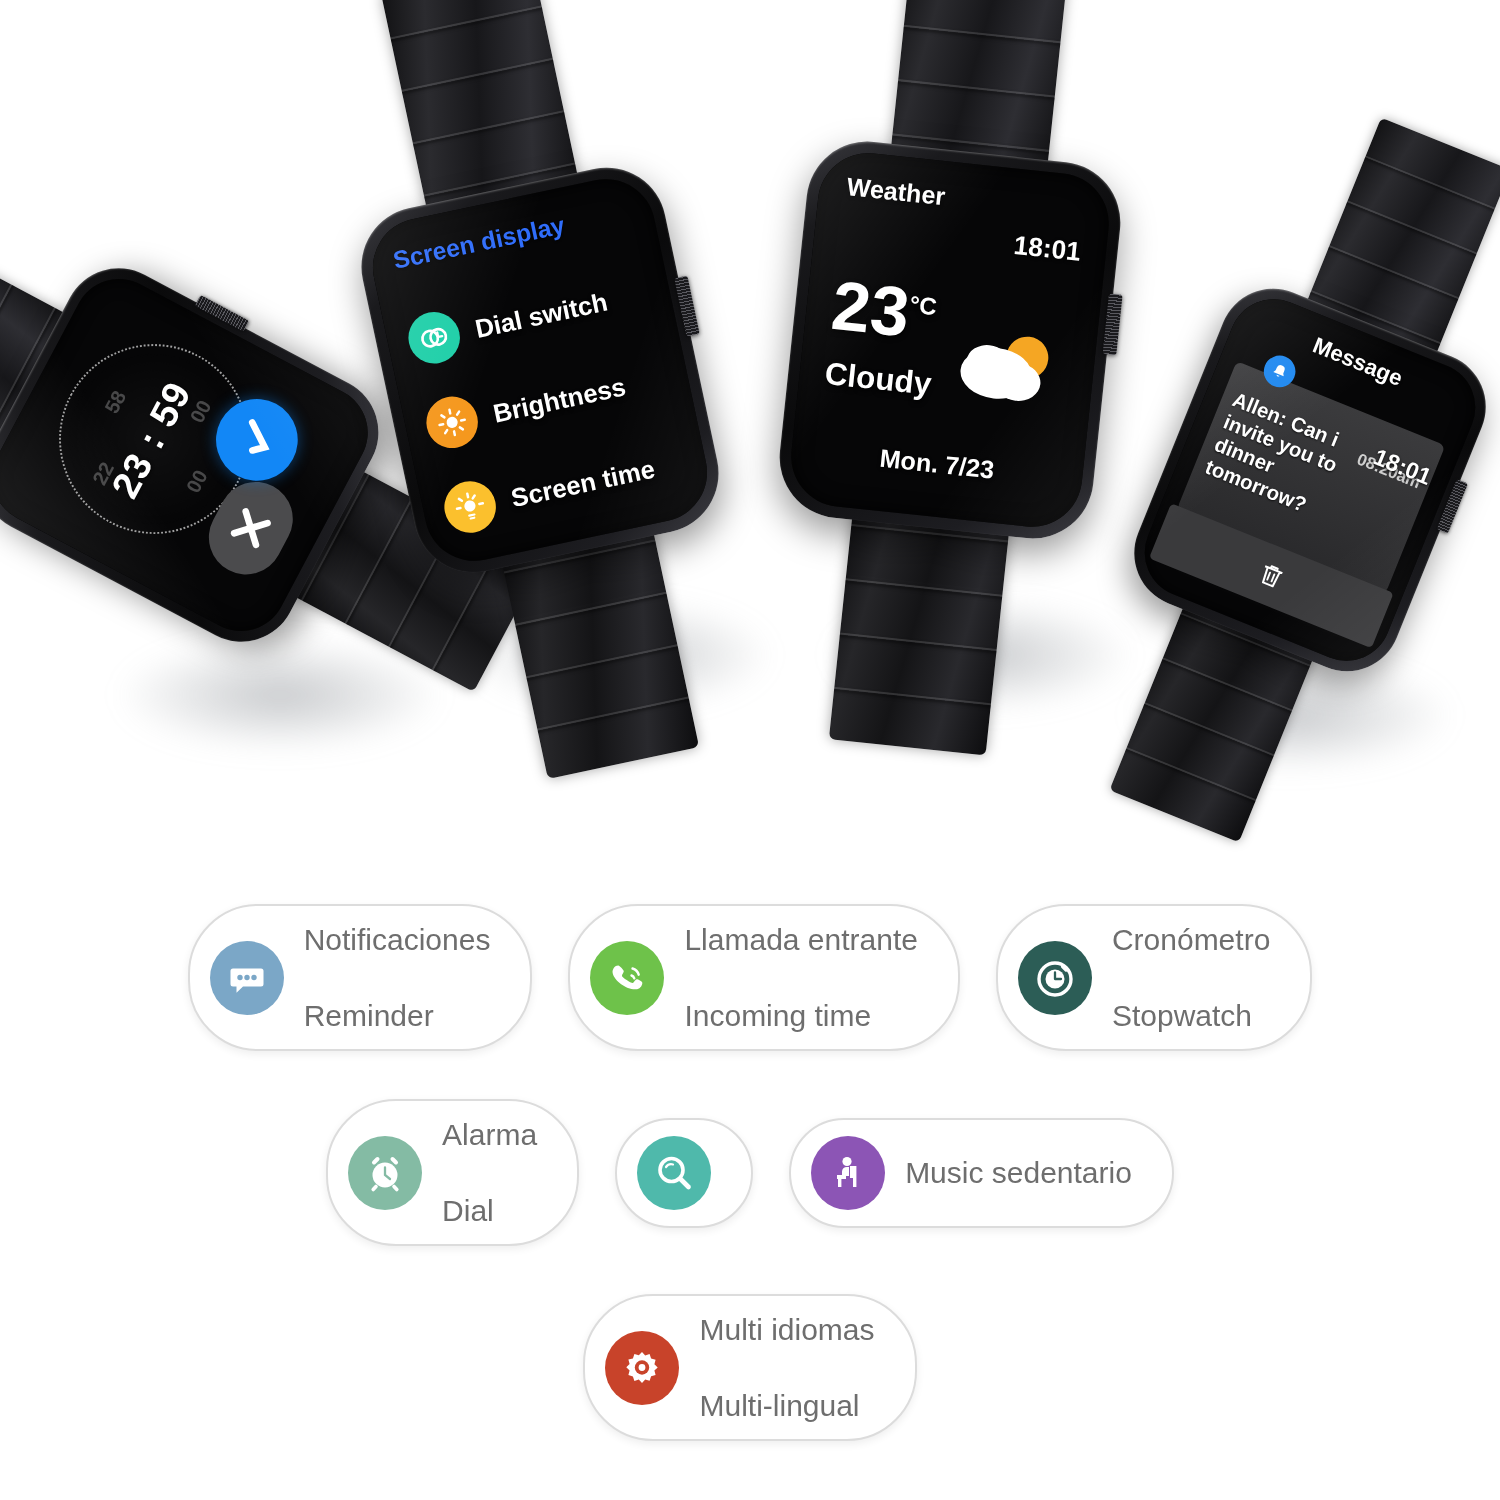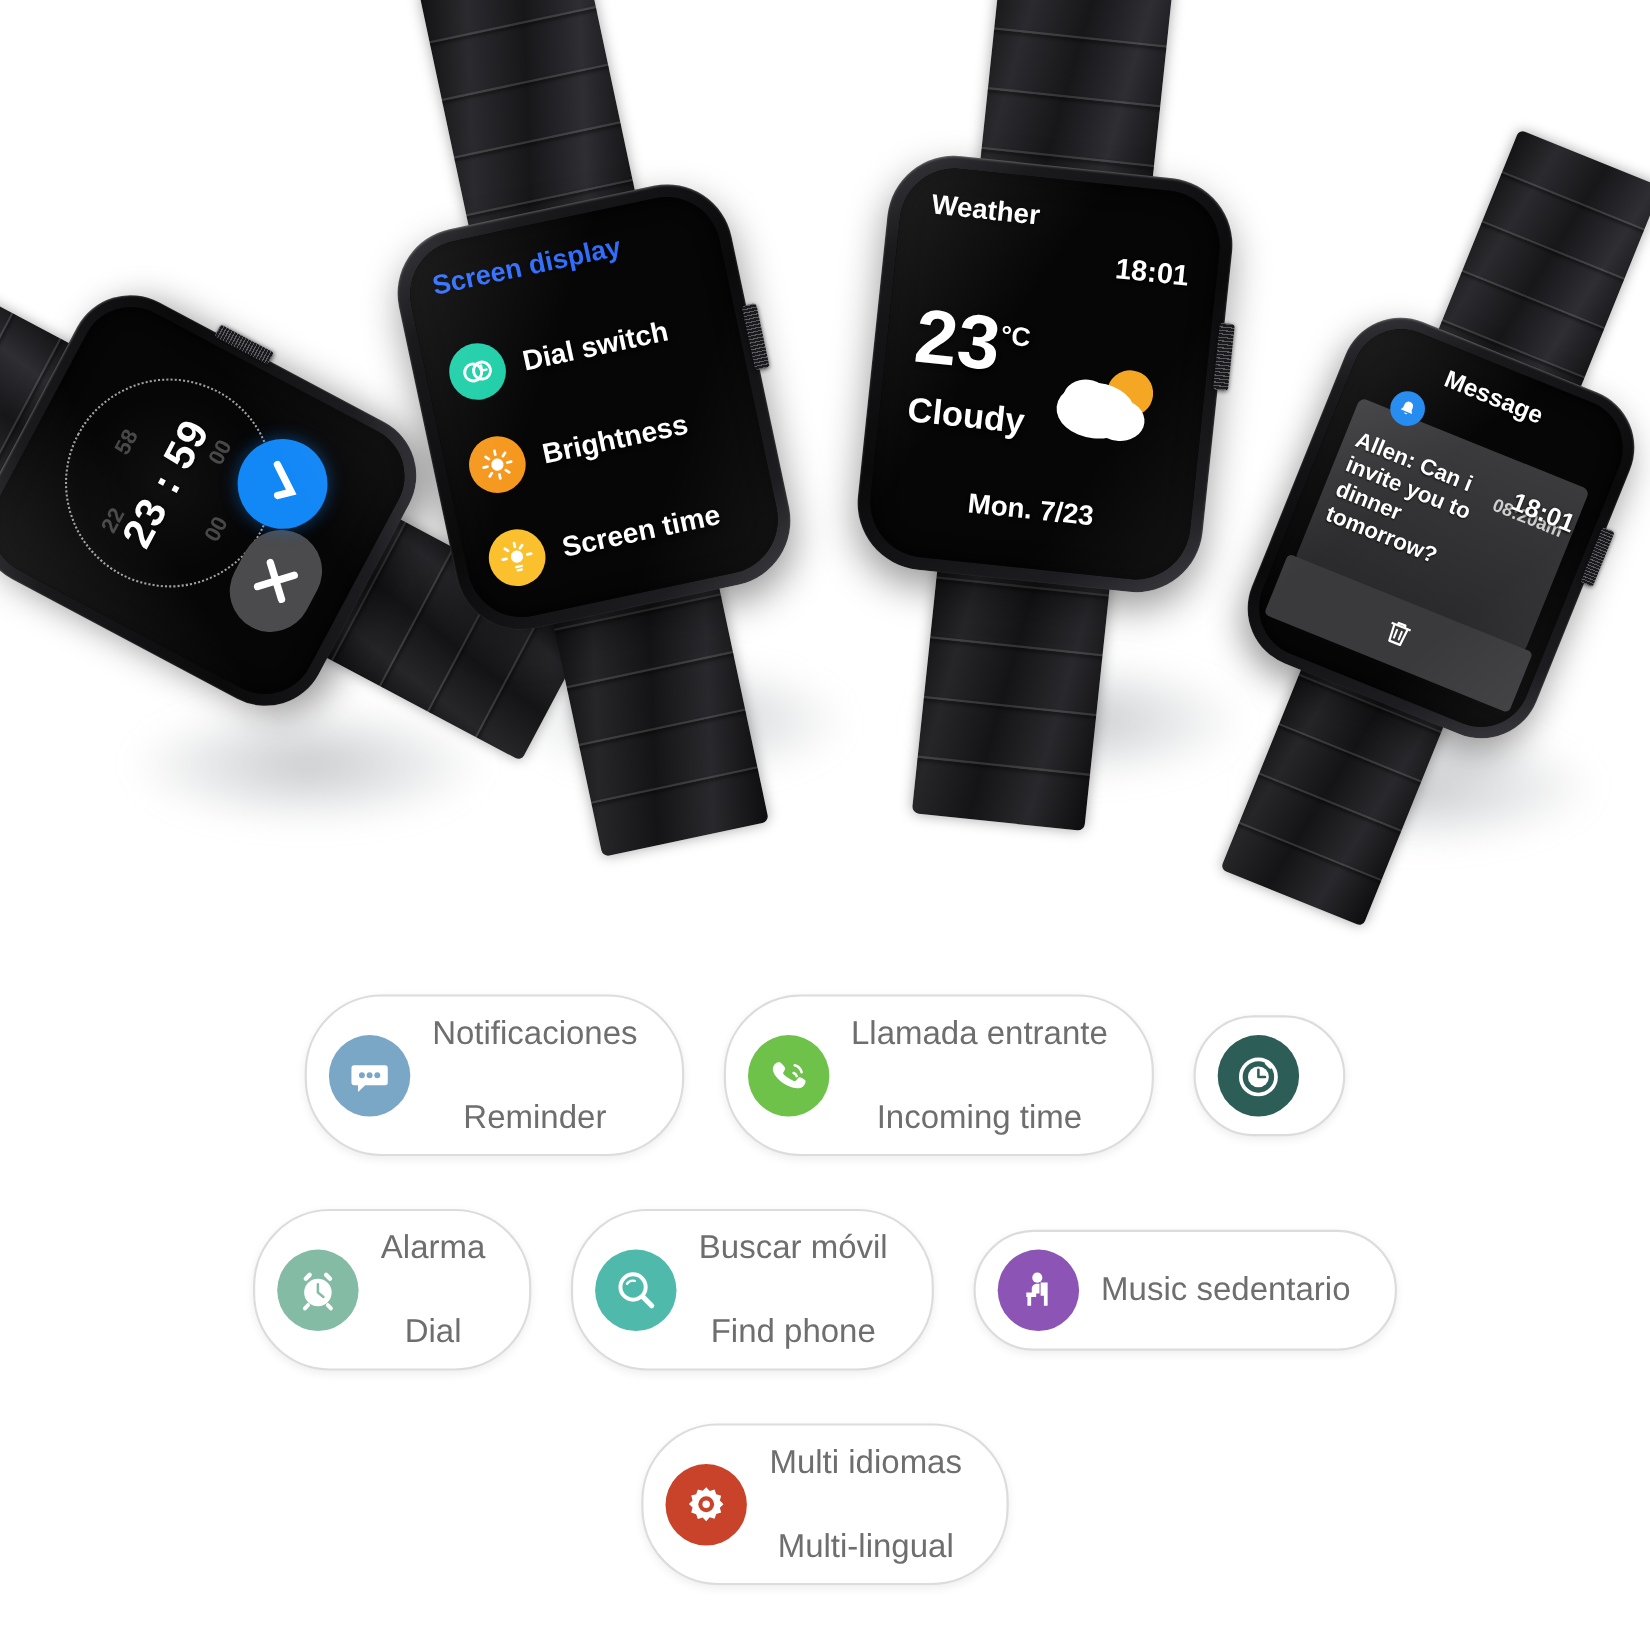--- a/index.html
+++ b/index.html
@@ -207,21 +207,21 @@
     border-radius:70px;
     background:#fff;
     box-shadow:0 3px 9px rgba(0,0,0,.07);
     box-sizing:border-box;
   }
   .p-ico{
     width:74px;height:74px;border-radius:50%;
     flex:0 0 74px;
     display:flex;align-items:center;justify-content:center;
   }
-  .p-txt{display:flex;flex-direction:column;line-height:1.18;text-align:center;}
+  .p-txt{display:flex;flex-direction:column;line-height:1.18;}
   .p-es{font-size:30px;color:#6e6e6e;white-space:nowrap;}
   .p-en{font-size:30px;color:#6e6e6e;white-space:nowrap;margin-top:40px;}
 </style>
 </head>
 <body>
 
 <div id="watch-stage">
 
   <div class="floor-shadow" style="left:120px;top:640px;width:320px;height:110px;"></div>
   <div class="floor-shadow" style="left:470px;top:600px;width:300px;height:110px;"></div>
@@ -440,20 +440,24 @@
 
     <div class="pill">
       <span class="p-ico" style="background:#2c5d56">
         <svg width="46" height="46" viewBox="0 0 46 46">
           <circle cx="23" cy="24" r="16" fill="none" stroke="#fff" stroke-width="3.4"></circle>
           <circle cx="23" cy="24" r="9.5" fill="#fff"></circle>
           <path d="M23 24V17.5M23 24h6" stroke="#2c5d56" stroke-width="2.3" stroke-linecap="round"></path>
           <path d="M30.5 11.5l3.5 3.5" stroke="#fff" stroke-width="3.2" stroke-linecap="round"></path>
         </svg>
       </span>
+      <span class="p-txt">
+        <span class="p-es">Cronómetro</span>
+        <span class="p-en">Stopwatch</span>
+      </span>
     </div>
 
   </div>
 
   <div class="frow">
 
     <div class="pill">
       <span class="p-ico" style="background:#84bba4">
         <svg width="44" height="44" viewBox="0 0 44 44">
           <circle cx="22" cy="24" r="12.5" fill="#fff"></circle>
@@ -469,24 +473,20 @@
     </div>
 
     <div class="pill">
       <span class="p-ico" style="background:#4fb9ab">
         <svg width="44" height="44" viewBox="0 0 44 44">
           <circle cx="19.5" cy="19" r="11.5" fill="none" stroke="#fff" stroke-width="3.6"></circle>
           <path d="M28.5 28l8 8" stroke="#fff" stroke-width="4.6" stroke-linecap="round"></path>
           <path d="M14 16a6.5 6.5 0 017-2.5" stroke="#fff" stroke-width="2.2" fill="none" stroke-linecap="round"></path>
         </svg>
       </span>
-      <span class="p-txt">
-        <span class="p-es">Buscar móvil</span>
-        <span class="p-en">Find phone</span>
-      </span>
     </div>
 
     <div class="pill">
       <span class="p-ico" style="background:#8c55b5">
         <svg width="44" height="44" viewBox="0 0 44 44">
           <circle cx="21" cy="10.5" r="4.6" fill="#fff"></circle>
           <path d="M21 16c-3 0-5 2-5 4.5V24h-5v4h9v-3h3v-9z" fill="#fff"></path>
           <path d="M24 17v10h3v9h3.4V15H24z" fill="#fff"></path>
           <path d="M12 28v8h3.4v-8z" fill="#fff"></path>
         </svg>

